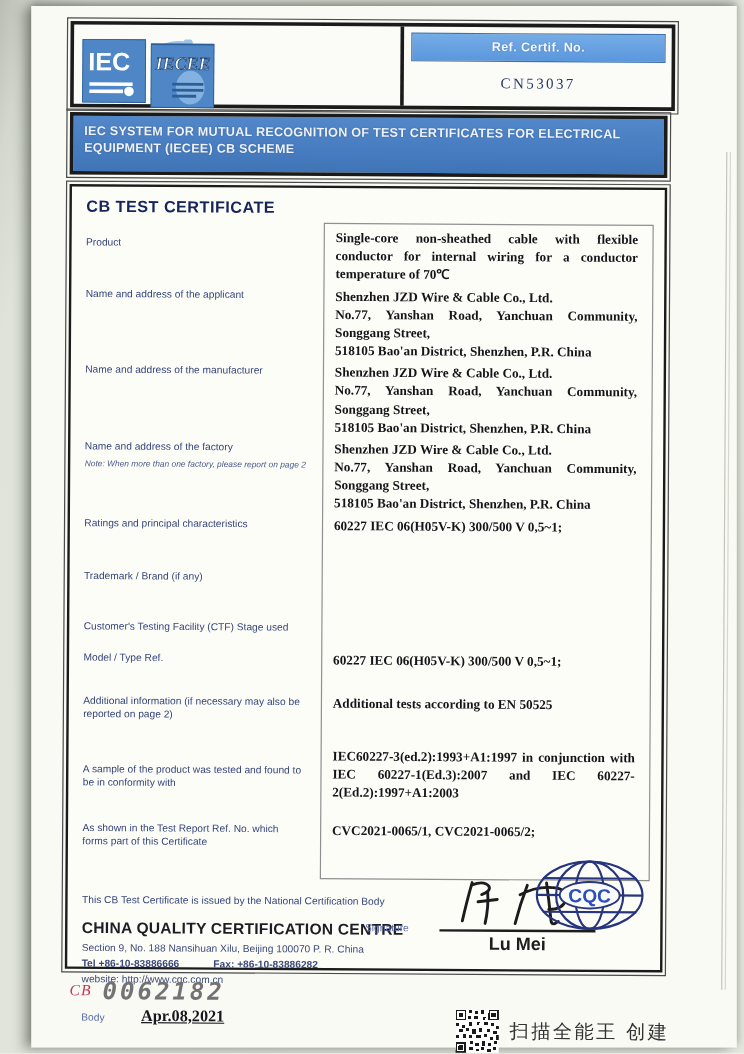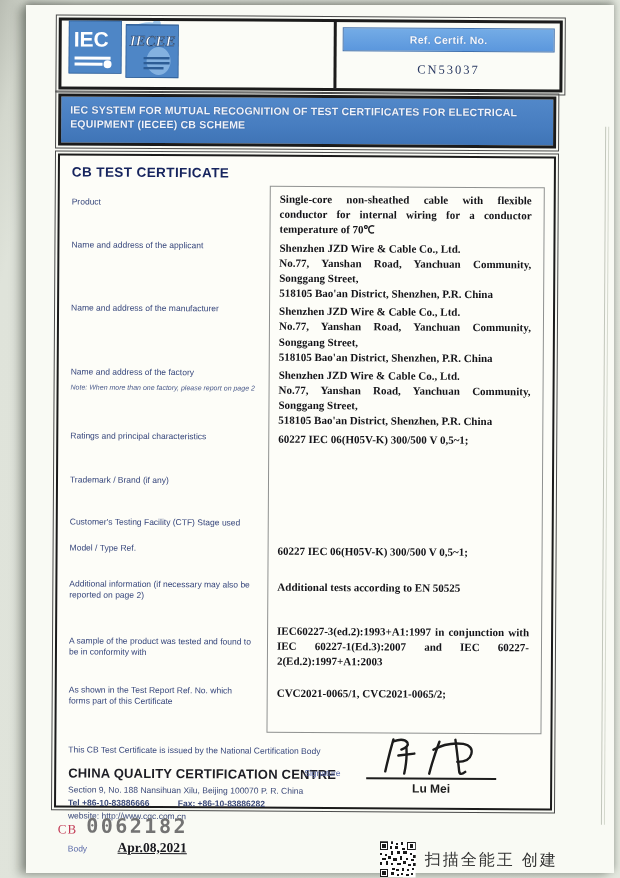--- a/index.html
+++ b/index.html
@@ -16,21 +16,21 @@
   .content{position:absolute;inset:0;transform:rotate(.35deg);transform-origin:50% 55%;}
   .page-edge{position:absolute;right:7px;top:120px;bottom:50px;width:2px;
     border-left:1px solid #c2c6bb;border-right:1px solid #d4d8cd;}
 
   
   .hdr-box{
     position:absolute;left:30px;top:14px;width:498px;height:66px;
     border:3px solid #1b1b1b;outline:1px solid #4a4a4a;outline-offset:2px;
     background:#fbfcf7;
   }
-  .logo{position:absolute;top:0;width:53px;height:36px;}
+  .logo{position:absolute;top:12px;width:53px;height:36px;}
   .logo svg{display:block;}
   .logo-iec{left:7px;}
   .logo-iecee{left:64px;}
   .hdr-divider{position:absolute;left:272px;top:0;bottom:0;width:0;border-left:3px solid #1b1b1b;}
   .ref-panel{position:absolute;left:281px;right:5px;top:5px;bottom:5px;}
   .ref-bar{
     height:22px;line-height:22px;text-align:center;
     background:linear-gradient(#74ace6,#5b97dd);
     color:#f4f8ff;font-weight:bold;font-size:10.5px;letter-spacing:.3px;
     border:1px solid #3f70ad;text-shadow:0 0 1px rgba(40,70,120,.6);
@@ -84,27 +84,27 @@
   .telfax .fax{margin-left:26px;text-align:center;}
   .web{margin-top:3px;font-size:8.5px;color:#3a4878;}
   .date-row{margin-top:17px;}
   .date-lbl{font-size:8.5px;color:#5b6aa8;}
   .date-val{margin-left:26px;font-family:"Liberation Serif",serif;font-weight:bold;
             font-size:13.5px;color:#17171d;text-decoration:underline;}
 
   .sig-block{position:absolute;left:300px;bottom:12px;width:150px;text-align:center;}
   .sig-block .hand{margin-bottom:-6px;}
   .sig-line{border-top:2px solid #1d1d1d;width:130px;margin:0 auto;}
-  .sig-name{margin-top:2px;font-size:12px;font-weight:bold;color:#1d1d1d;}
+  .sig-name{margin-top:2px;font-size:15px;font-weight:bold;color:#1d1d1d;}
   .sig-label{position:absolute;left:-52px;bottom:17px;font-size:8.5px;color:#5b6aa8;}
 
   .cqc{position:absolute;right:12px;bottom:30px;width:94px;height:64px;}
 
   
-  .serial{position:absolute;left:34px;top:810px;display:flex;align-items:flex-end;}
+  .serial{position:absolute;left:34px;top:810px;display:flex;align-items:center;font-style:italic;}
   .serial .cb{font-family:"Liberation Serif",serif;font-size:13px;color:#c23a55;
               letter-spacing:1px;margin-right:9px;}
   .serial .num{font-family:"DejaVu Sans Mono",monospace;font-size:20px;color:#737373;
                letter-spacing:2.5px;font-weight:bold;}
   .qr-row{position:absolute;left:356px;top:836px;display:flex;align-items:center;gap:9px;}
   .wm-text{font-family:"DejaVu Sans",sans-serif;font-size:16px;color:#333;letter-spacing:2px;text-align:right;}
 </style>
 </head>
 <body>
 
@@ -238,20 +238,34 @@
               <path d="M 35 14 Q 36 26 33 40"></path>
               <path d="M 68 8 Q 62 24 58 40"></path>
               <path d="M 62 16 Q 76 8 92 10 Q 102 12 100 20 Q 98 28 86 28"></path>
               <path d="M 84 6 Q 86 20 88 38 Q 89 42 94 38"></path>
             </g>
           </svg>
           <div class="sig-line"></div>
           <div class="sig-name">Lu Mei</div>
         </div>
 
+        <div class="cqc">
+          <svg width="94" height="64" viewBox="0 0 94 64">
+            <g fill="none" stroke="#27357e" stroke-width="1.8">
+              <ellipse cx="47" cy="32" rx="44" ry="28"></ellipse>
+              <ellipse cx="47" cy="32" rx="28" ry="28"></ellipse>
+              <ellipse cx="47" cy="32" rx="12" ry="28"></ellipse>
+              <line x1="8" y1="18" x2="86" y2="18"></line>
+              <line x1="3" y1="32" x2="91" y2="32"></line>
+              <line x1="8" y1="46" x2="86" y2="46"></line>
+            </g>
+            <ellipse cx="47" cy="32" rx="25" ry="11" fill="#fbfcf7" stroke="#27357e" stroke-width="1.6"></ellipse>
+            <text x="47" y="38" text-anchor="middle" font-family="Liberation Sans, sans-serif" font-size="16" font-weight="bold" fill="#2b4ec0">CQC</text>
+          </svg>
+        </div>
       </div>
     </div>
 
     <div class="serial">
       <span class="cb">CB</span>
       <span class="num">0062182</span>
     </div>
 
     <div class="qr-row">
       <svg width="36" height="36" viewBox="0 0 29 29" shape-rendering="crispEdges">

